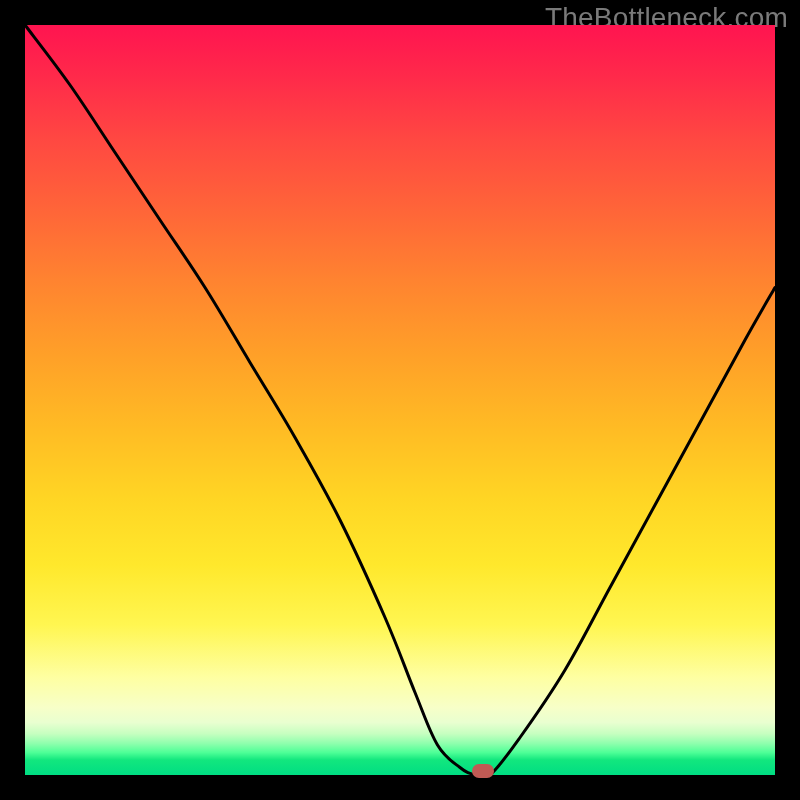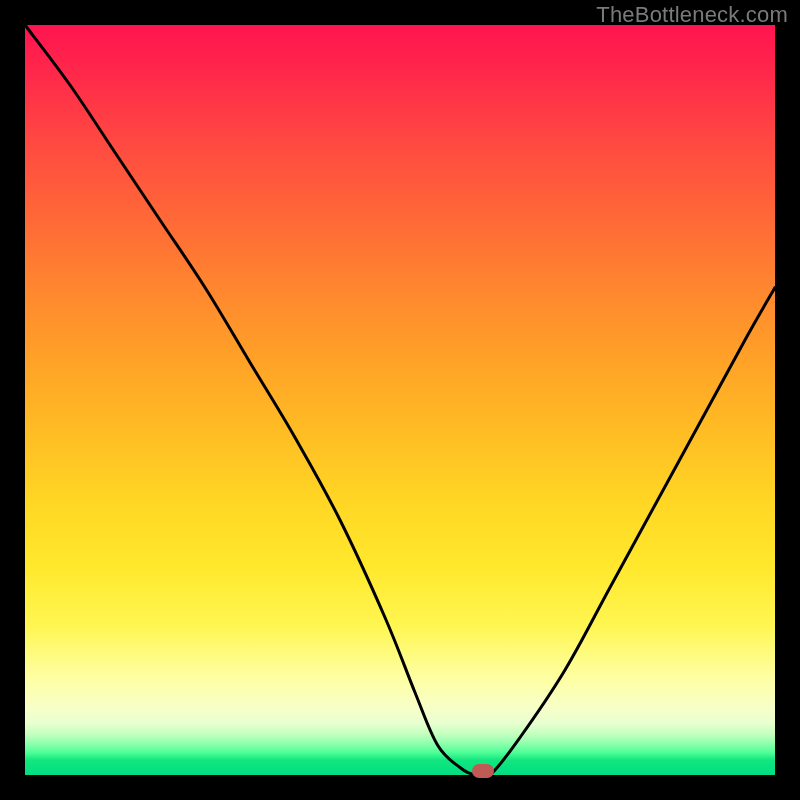--- a/index.html
+++ b/index.html
@@ -15,21 +15,21 @@
     position: relative;
     width: 800px;
     height: 800px;
     background: #000;
   }
   .watermark {
     position: absolute;
     top: 2px;
     right: 12px;
     color: #7a7a7a;
-    font-size: 22px;
+    font-size: 28px;
     font-weight: 500;
     letter-spacing: 0.2px;
     user-select: none;
     text-align: center;
   }
   .plot-outer {
     position: absolute;
     left: 25px;
     top: 25px;
     width: 750px;

